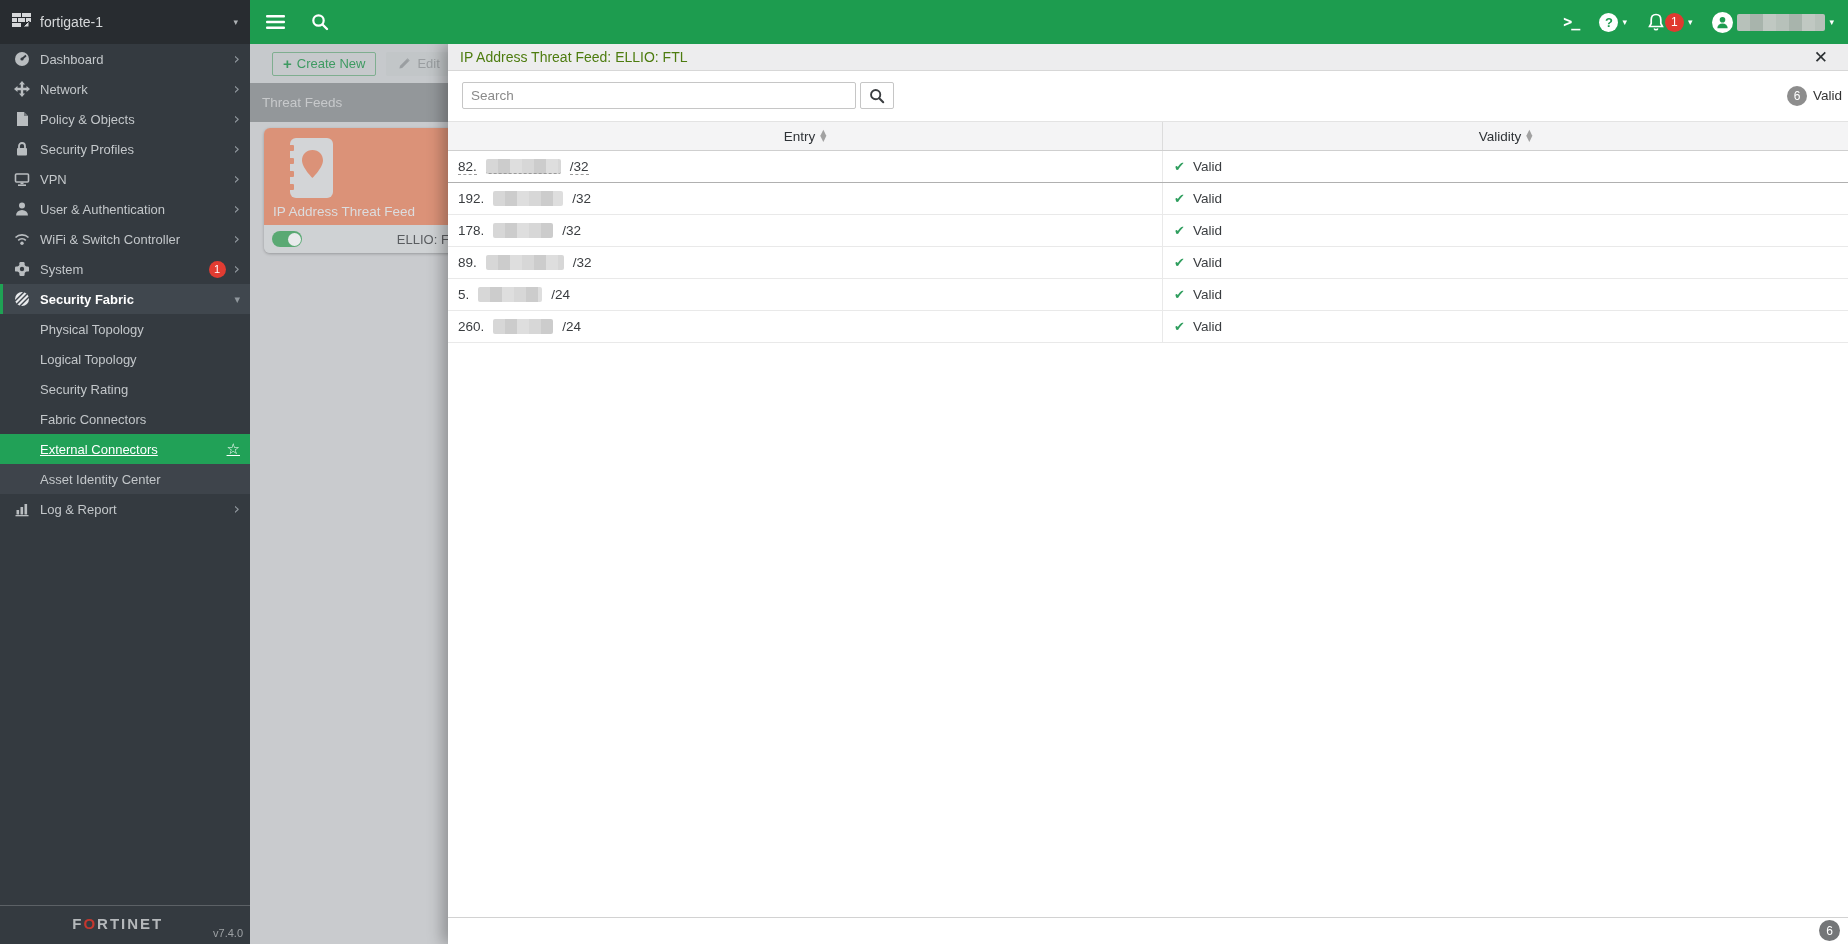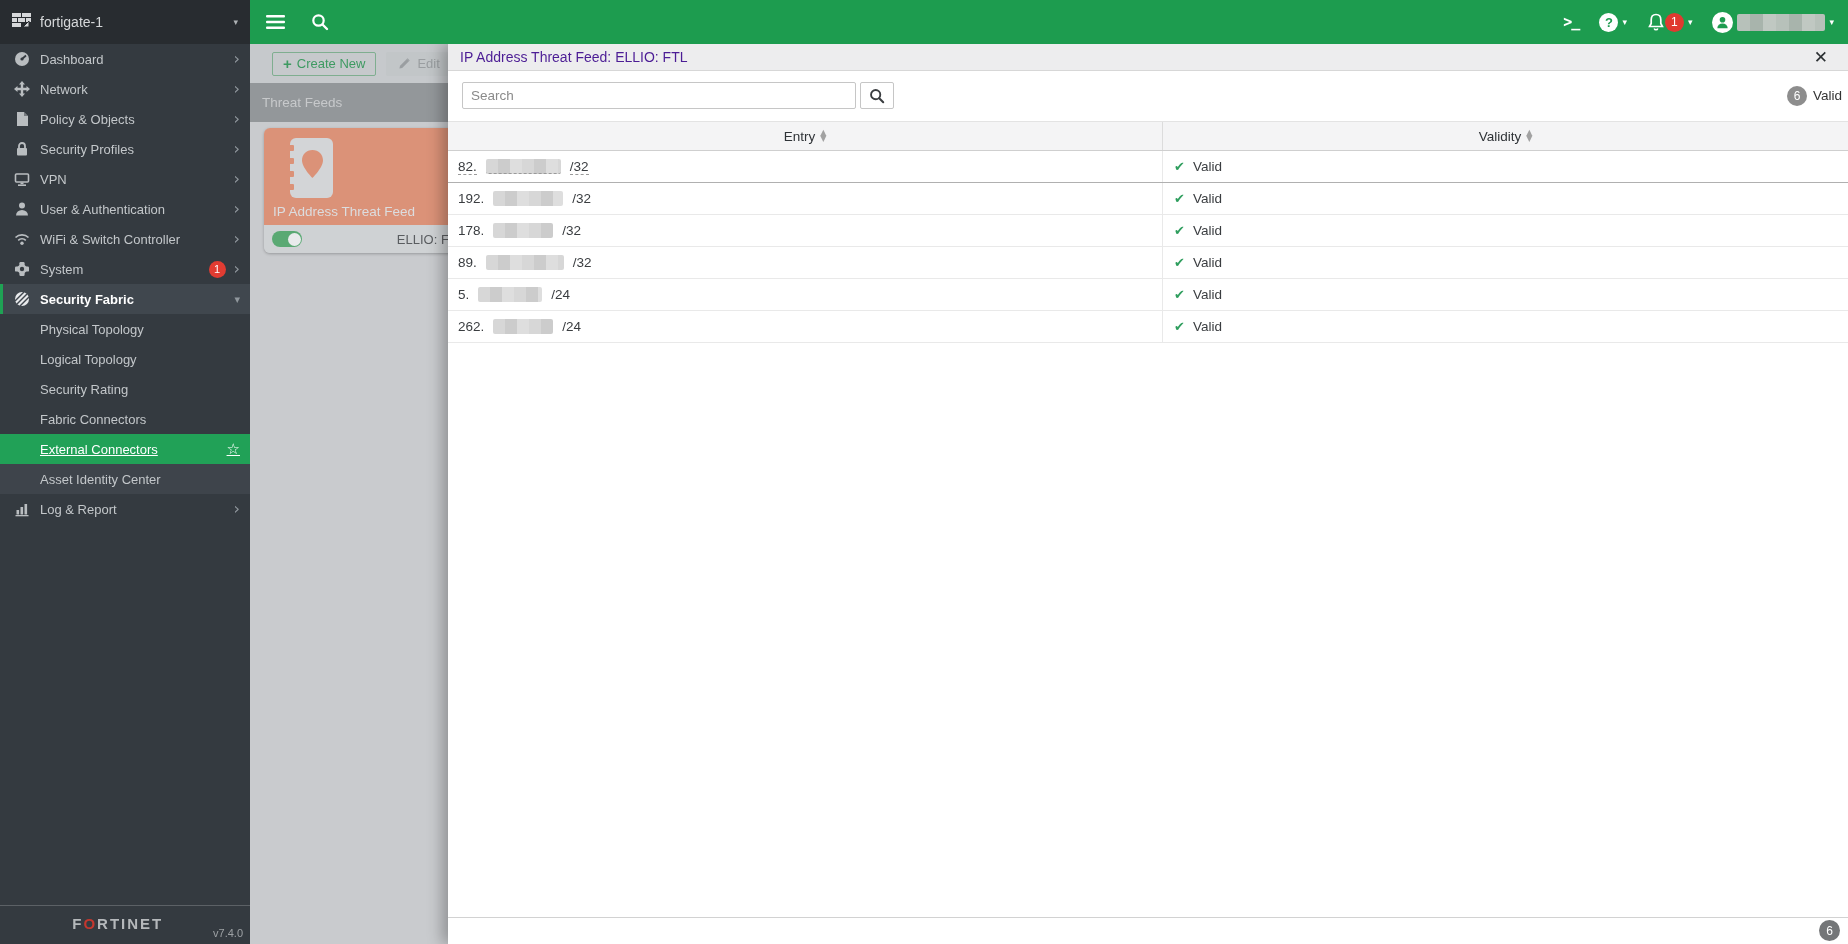--- a/index.html
+++ b/index.html
@@ -65,21 +65,21 @@
   .card-strip { height:28px; background:#cfd2d4; display:flex; align-items:center; padding:0 8px; }
   .toggle { width:30px; height:16px; border-radius:8px; background:#5aa973; position:relative; cursor:pointer; }
   .toggle .knob { position:absolute; right:1.5px; top:1.5px; width:13px; height:13px; border-radius:50%; background:#e9ebec; }
   .card-name { margin-left:auto; font-size:13px; color:#5a5d60; padding-right:4px; white-space:nowrap; }
 
   
   .panel { position:absolute; left:448px; top:44px; right:0; bottom:0; background:#fff;
            box-shadow:-6px 0 14px rgba(0,0,0,.28); z-index:20; }
   .panel-header { height:27px; background:#ededee; border-bottom:1px solid #d7d7d7;
                   display:flex; align-items:center; padding:0 12px; }
-  .panel-title { font-size:14px; color:#4c1d95; }
+  .panel-title { font-size:14px; color:#4d7c0f; }
   .close-x { margin-left:auto; margin-right:8px; font-size:17px; font-weight:bold; color:#2c3033; cursor:pointer; line-height:1; }
   .search-row { display:flex; align-items:center; padding:11px 6px 6px 14px; }
   .search-input { width:394px; height:27px; border:1px solid #c6c6c6; border-radius:2px;
                   font-size:13.5px; padding:0 8px; color:#333; font-family:"Liberation Sans",sans-serif; outline:none; }
   .search-input::placeholder { color:#8a8a8a; }
   .search-btn { width:34px; height:27px; border:1px solid #c6c6c6; border-radius:2px; background:#fff;
                 margin-left:4px; display:flex; align-items:center; justify-content:center; cursor:pointer; }
   .valid-badge { margin-left:auto; display:flex; align-items:center; gap:6px; font-size:13.5px; color:#333; }
   .count-circle { width:20px; height:20px; border-radius:50%; background:#8d8d8d; color:#fff;
                   font-size:12px; display:flex; align-items:center; justify-content:center; }
@@ -449,21 +449,21 @@
             <span class="redact" style="width:64px;"></span>
             <span>/24</span>
         </span>
         <span class="cell-validity">
           <span class="check glyph">✔</span>
             <span>Valid</span>
         </span>
       </div>
       <div class="row">
         <span class="cell-entry">
-          <span>262.</span>
+          <span>260.</span>
             <span class="redact" style="width:60px;"></span>
             <span>/24</span>
         </span>
         <span class="cell-validity">
           <span class="check glyph">✔</span>
             <span>Valid</span>
         </span>
       </div>
     </div>
 

